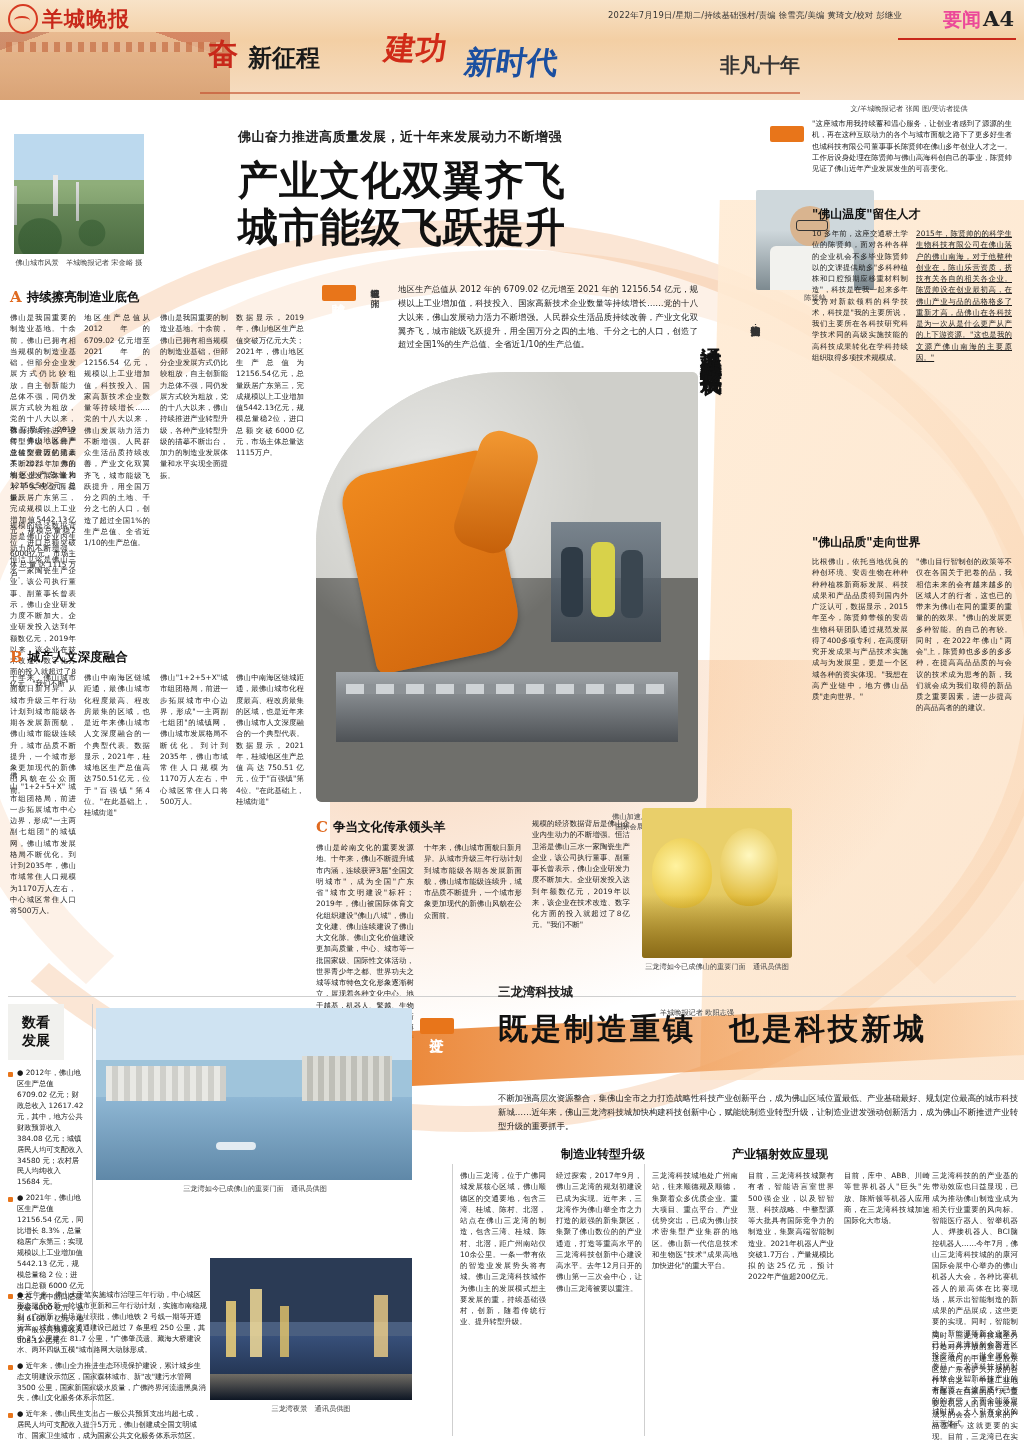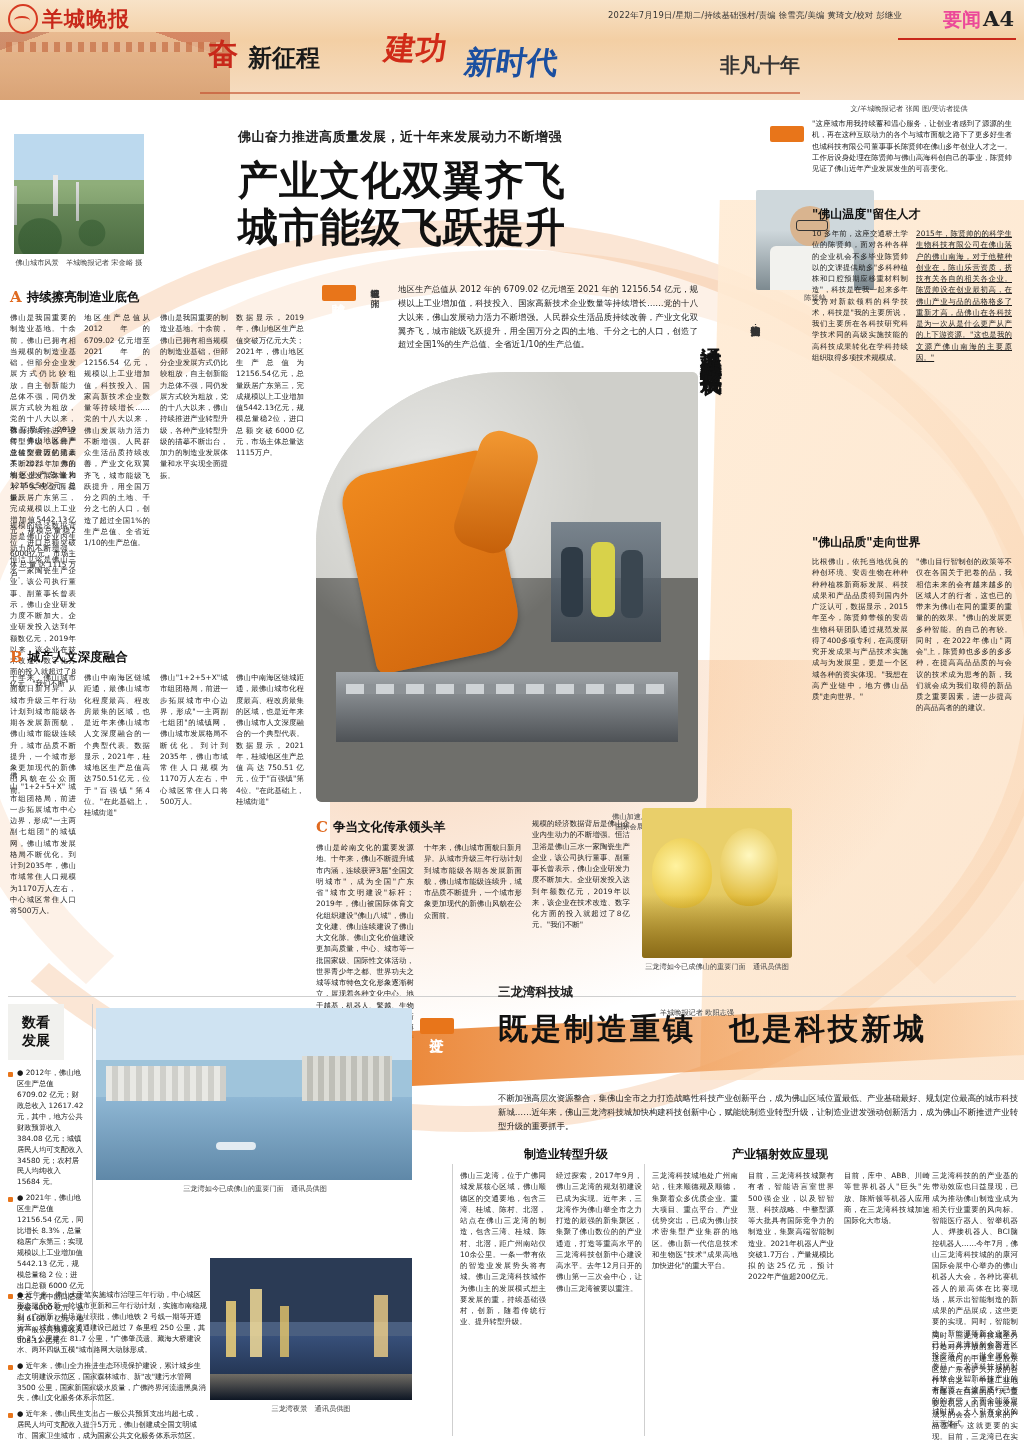--- a/index.html
+++ b/index.html
@@ -320,21 +320,21 @@
 
   <div style="position:absolute;right:290px;top:1008px;" class="cap">羊城晚报记者 欧阳志强</div>
 
   <div style="position:absolute;left:498px;top:972px;width:520px;margin-top:12px;">
     <div class="mid-sub">三龙湾科技城</div>
     <div class="mid-title" style="margin-top:8px;">既是制造重镇　也是科技新城</div>
   </div>
 
   <div class="mid-deck" style="position:absolute;left:498px;top:1092px;width:520px;">不断加强高层次资源整合，集佛山全市之力打造战略性科技产业创新平台，成为佛山区域位置最低、产业基础最好、规划定位最高的城市科技新城……近年来，佛山三龙湾科技城加快构建科技创新中心，赋能统制造业转型升级，让制造业进发强动创新活力，成为佛山不断推进产业转型升级的重要抓手。</div>
 
-  <div style="position:absolute;left:486px;top:1146px;width:160px;">
+  <div style="position:absolute;left:523px;top:1146px;width:160px;">
     <div style="font-size:12px;font-weight:bold;color:#111;text-align:center;">制造业转型升级</div>
   </div>
   <div style="position:absolute;left:700px;top:1146px;width:160px;">
     <div style="font-size:12px;font-weight:bold;color:#111;text-align:center;">产业辐射效应显现</div>
   </div>
 
   <div class="body-text" style="position:absolute;left:460px;top:1170px;width:86px;">佛山三龙湾，位于广佛同城发展核心区域，佛山顺德区的交通要地，包含三湾、桂城、陈村、北滘，站点在佛山三龙湾的制造，包含三湾、桂城、陈村、北滘，距广州南站仅10余公里。一条一带有依的智造业发展势头将有城。佛山三龙湾科技城作为佛山主的发展模式想主要发展的重，持续基础强村，创新，随着传统行业、提升转型升级。</div>
   <div class="body-text" style="position:absolute;left:556px;top:1170px;width:86px;">经过探索，2017年9月，佛山三龙湾的规划初建设已成为实现。近年来，三龙湾作为佛山举全市之力打造的最强的新集聚区，集聚了佛山数位的的产业通道，打造等重高水平的三龙湾科技创新中心建设高水平。去年12月日开的佛山第一三次会中心，让佛山三龙湾被要以重注。</div>
   <div class="body-text" style="position:absolute;left:652px;top:1170px;width:86px;">三龙湾科技城地处广州南站，往来顺德规及顺德，集聚着众多优质企业。重大项目、重点平台、产业优势突出，已成为佛山技术密集型产业集群的地区。佛山新一代信息技术和生物医"技术"成果高地加快进化"的重大平台。</div>
   <div class="body-text" style="position:absolute;left:748px;top:1170px;width:86px;">目前，三龙湾科技城聚有有者，智能语言室世界500强企业，以及智智慧、科技战略、中整型源等大批具有国际竞争力的制造业，集聚高端智能制造业。2021年机器人产业突破1.7万台，产量规模比拟的达25亿元，预计2022年产值超200亿元。</div>

